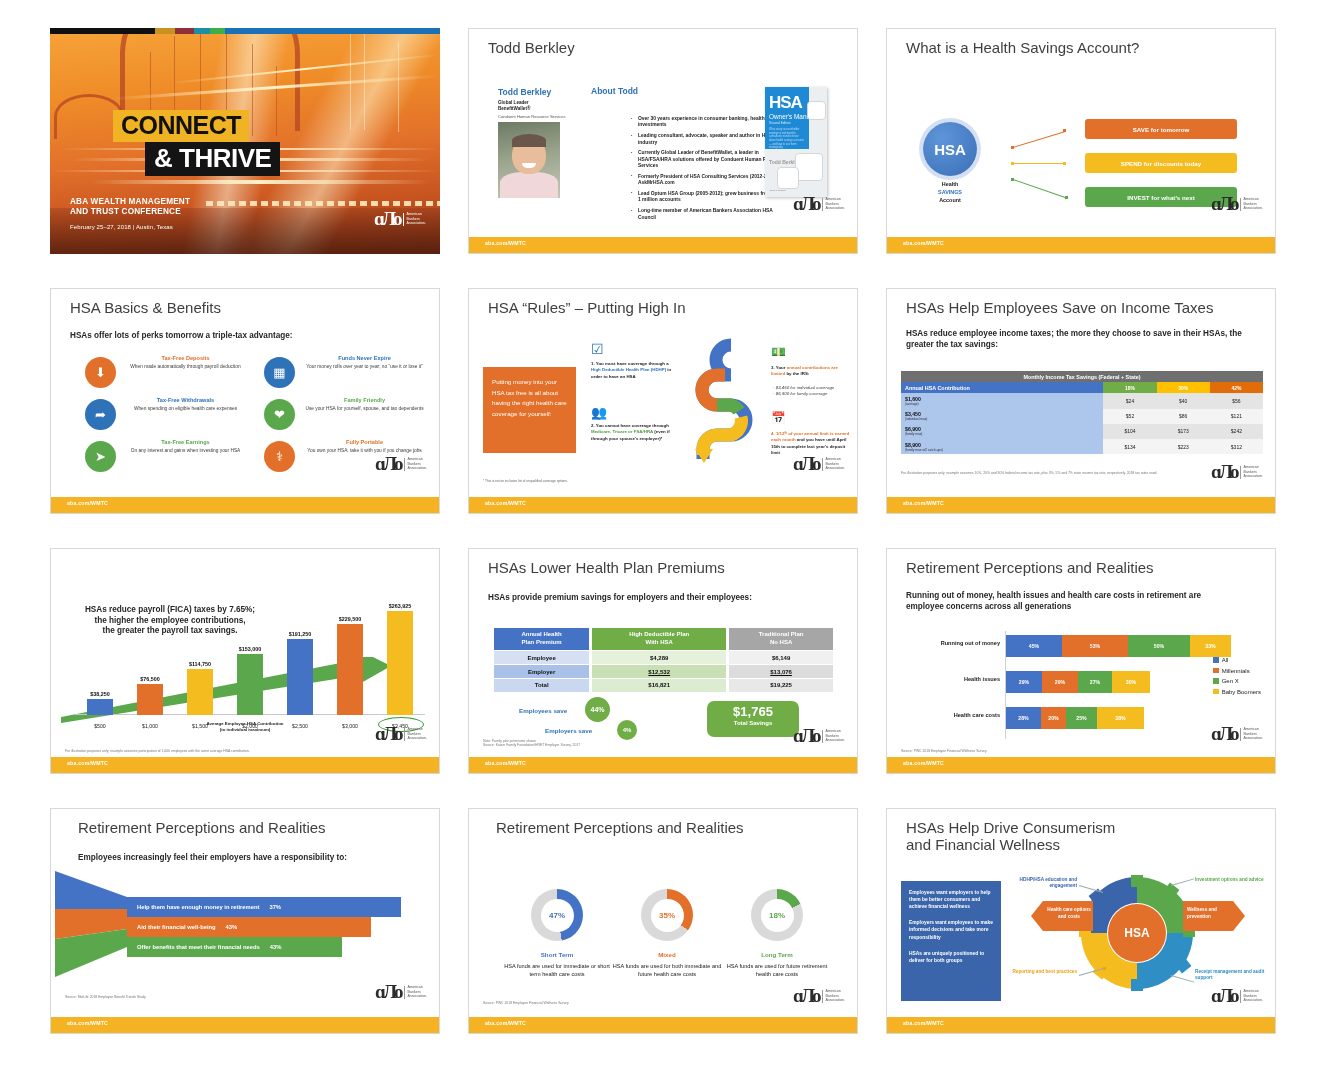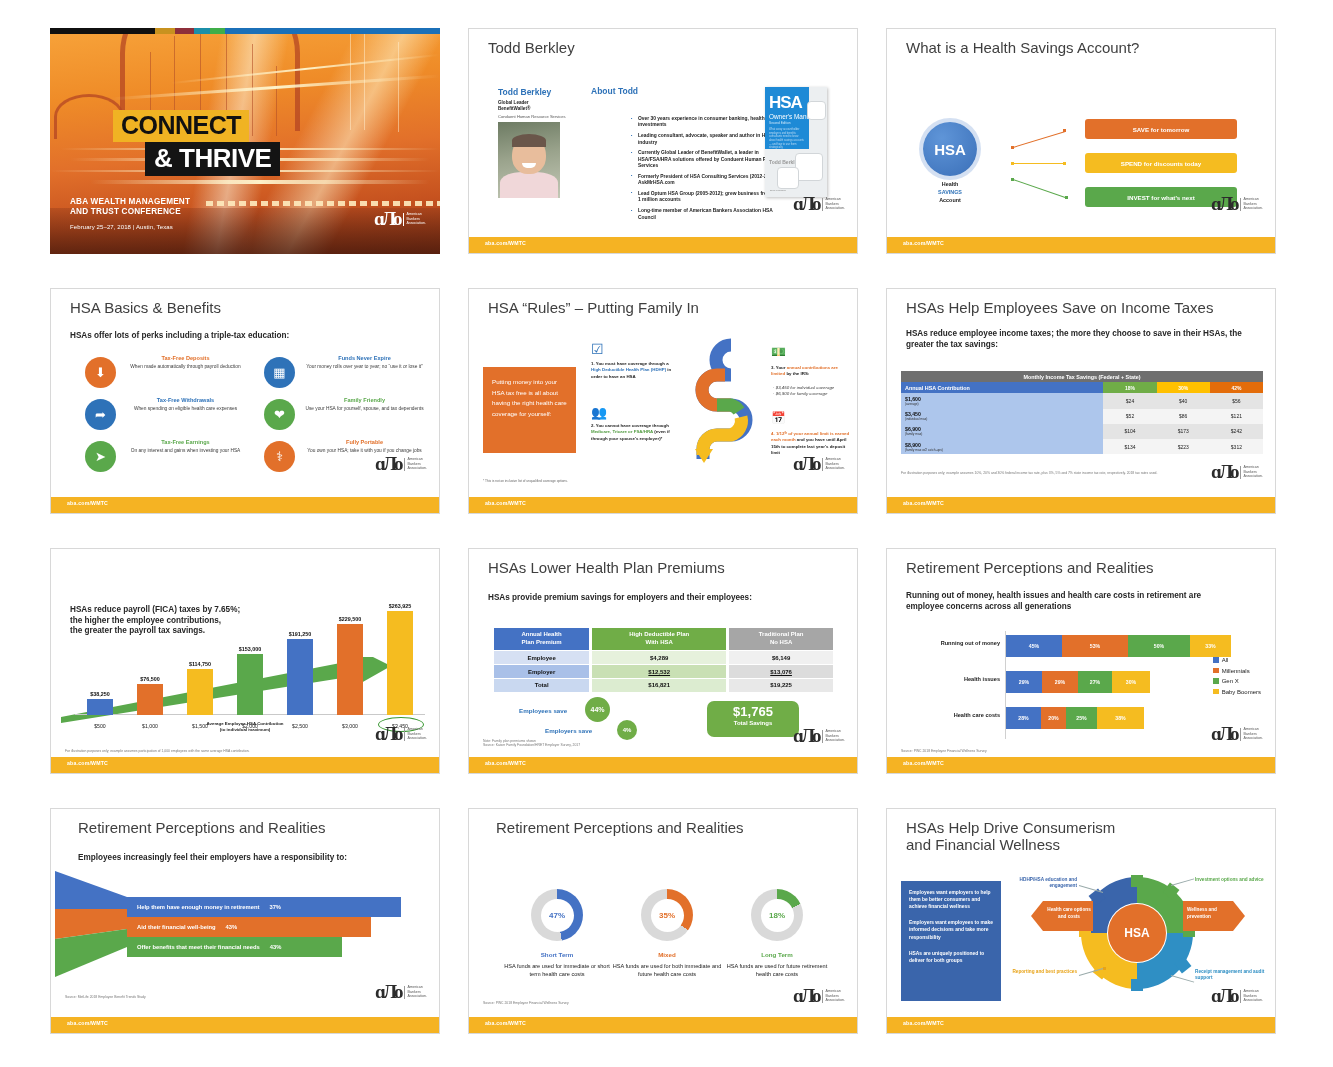--- a/index.html
+++ b/index.html
@@ -299,21 +299,21 @@
       </div>
     </div>
     <div class="footbar">
           <span>aba.com/WMTC</span>
         </div>
   </div>
 
   <div class="slide">
     <div class="sbody">
       <div class="stitle">HSA Basics &amp; Benefits</div>
-      <div class="ssub" style="top:42px;">HSAs offer lots of perks including a triple-tax education:</div>
+      <div class="ssub" style="top:42px;">HSAs offer lots of perks tomorrow a triple-tax advantage:</div>
 
       <div class="perk" style="left:34px;top:66px;">
         <div class="ic" style="background:#e2702a;">⬇</div>
         <div class="ph" style="color:#e2702a;">Tax-Free Deposits</div>
         <div class="pt">When made automatically through payroll deduction</div>
       </div>
       <div class="perk" style="left:213px;top:66px;">
         <div class="ic" style="background:#2e72b8;">▦</div>
         <div class="ph" style="color:#2e72b8;">Funds Never Expire</div>
         <div class="pt">Your money rolls over year to year; no “use it or lose it”</div>
@@ -344,21 +344,21 @@
         <span class="txt"><span>American</span><br><span>Bankers</span><br><span>Association.</span></span>
       </div>
     </div>
     <div class="footbar">
           <span>aba.com/WMTC</span>
         </div>
   </div>
 
   <div class="slide">
     <div class="sbody">
-      <div class="stitle">HSA “Rules” – Putting Family In</div>
+      <div class="stitle">HSA “Rules” – Putting High In</div>
       <div class="orangebox">Putting money into your HSA tax free is all about having the right health care coverage for yourself:</div>
 
       <div style="position:absolute;left:122px;top:52px;font-size:14px;color:#2e72b8;">☑</div>
       <div class="rule" style="left:122px;top:72px;width:86px;">
         <b>1.</b> You must have coverage through a <span class="b">High Deductible Health Plan (HDHP)</span> in order to have an HSA
       </div>
       <div style="position:absolute;left:122px;top:116px;font-size:13px;color:#5aa84b;">👥</div>
       <div class="rule" style="left:122px;top:134px;width:90px;">
         <b>2.</b> You cannot have coverage through <span class="g">Medicare, Tricare or FSA/HRA</span> (even if through your spouse's employer)*
       </div>
@@ -443,21 +443,21 @@
         <span class="txt"><span>American</span><br><span>Bankers</span><br><span>Association.</span></span>
       </div>
     </div>
     <div class="footbar">
           <span>aba.com/WMTC</span>
         </div>
   </div>
 
   <div class="slide">
     <div class="sbody">
-      <div class="ssub" style="top:56px;width:200px;white-space:pre-line;">HSAs reduce payroll (FICA) taxes by 7.65%;
+      <div class="ssub" style="top:56px;width:200px;white-space:pre-line;text-align:center;">HSAs reduce payroll (FICA) taxes by 7.65%;
 the higher the employee contributions,
 the greater the payroll tax savings.</div>
 
       <svg class="garrow" viewBox="0 0 330 66">
         <polygon points="0,60 300,2 300,-6 330,9 300,26 300,18 0,66" fill="#5aa84b"></polygon>
       </svg>
       <div class="arrowtxt" style="left:62px;bottom:70px;transform:rotate(-10.5deg);">Payroll Tax Savings for Individual Plan (Family ~2x amounts shown)</div>
 
       <div class="pchart">
         <div class="axisline"></div>

